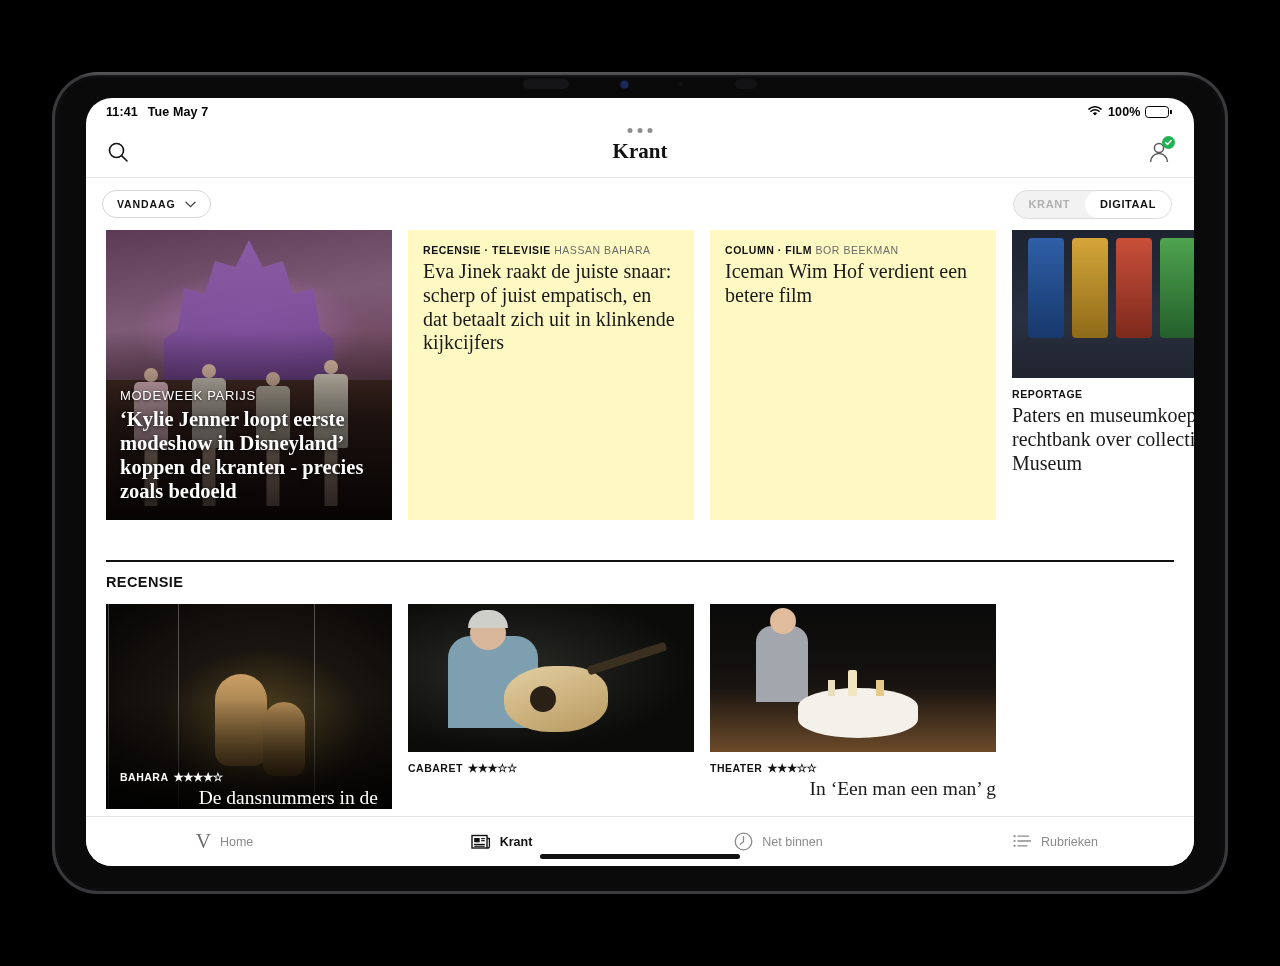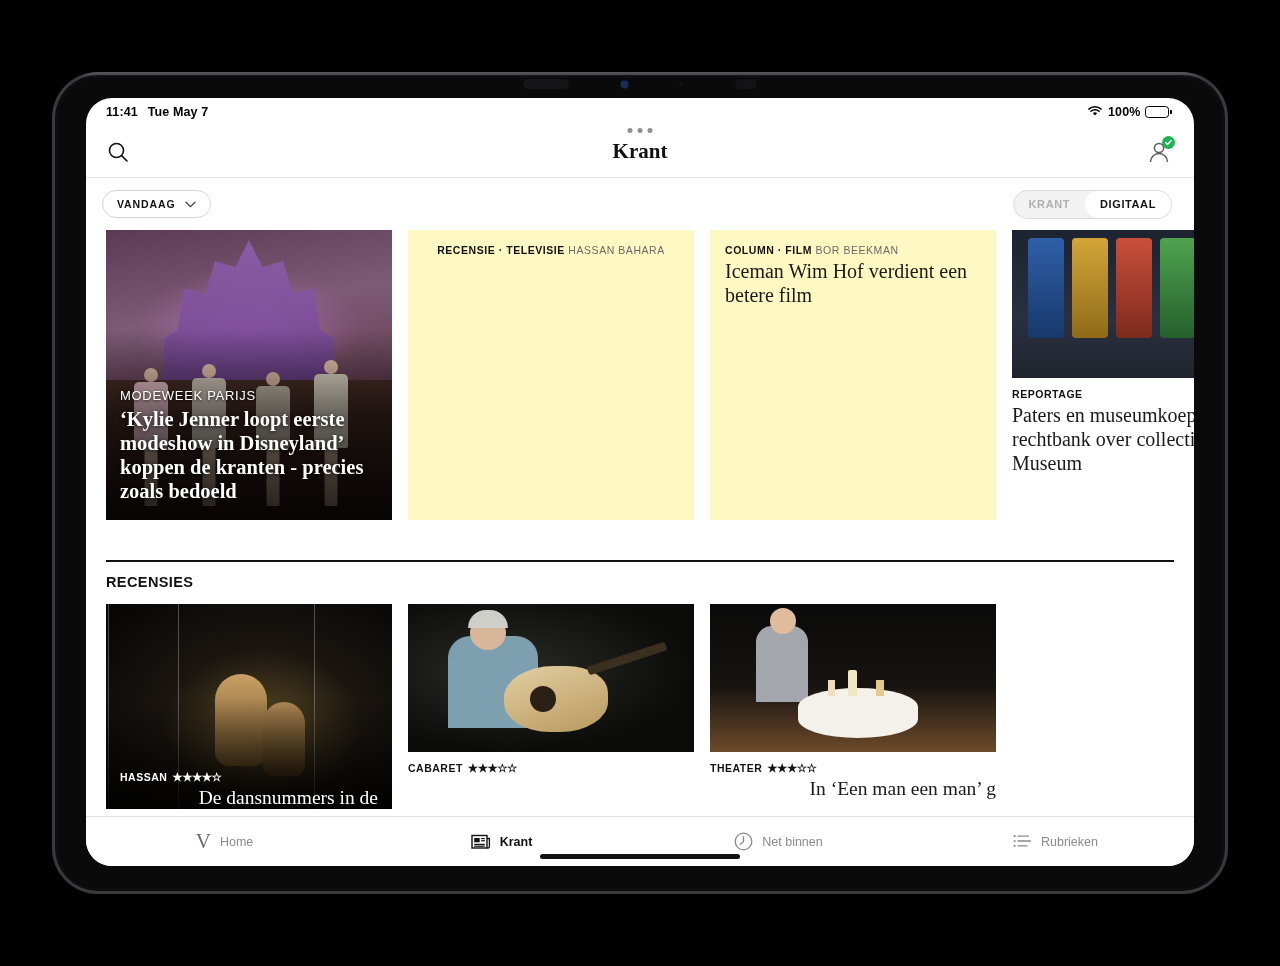--- a/index.html
+++ b/index.html
@@ -492,20 +492,21 @@
             <div class="hero-headline">‘Kylie Jenner loopt eerste modeshow in Disneyland’ koppen de kranten - precies zoals bedoeld</div>
           </div>
         </div>
 
         <div class="card text-card">
           <div class="body">
             <div class="kicker">
               <b>RECENSIE · TELEVISIE</b>
               <span class="byline">HASSAN BAHARA</span>
             </div>
+            <div class="headline">Eva Jinek raakt de juiste snaar: scherp of juist empatisch, en dat betaalt zich uit in klinkende kijkcijfers</div>
           </div>
           <div class="portrait" style="background:#9dbf9a;">
             <div class="face">
                 <span class="shoulders"></span>
                 <span class="skin"></span>
                 <span class="hair"></span>
               </div>
           </div>
         </div>
 
@@ -539,36 +540,36 @@
               <b>REPORTAGE</b>
             </div>
             <div class="headline">Paters en museumkoepel in rechtbank over collectie Afrika Museum</div>
           </div>
         </div>
 
       </div>
 
       <div id="recensies-section">
         <div id="recensies-rule"></div>
-        <div id="recensies-title">RECENSIES</div>
+        <div id="recensies-title">RECENSIE</div>
 
         <div id="review-grid">
 
           <div class="review-card overlay-card">
             <div style="position:absolute;inset:0;background:radial-gradient(ellipse at 55% 60%, #5a4a22 0%, #1a1510 45%, #050505 100%);">
               <div style="position:absolute;left:38%;top:34%;width:52px;height:92px;border-radius:26px 26px 14px 14px;background:linear-gradient(180deg,#c9a066,#6b4f26);"></div>
               <div style="position:absolute;left:55%;top:48%;width:42px;height:74px;border-radius:22px 22px 12px 12px;background:linear-gradient(180deg,#b08a55,#4c3718);"></div>
               <div style="position:absolute;left:2px;top:0;bottom:0;width:1px;background:rgba(255,255,255,.28);"></div>
               <div style="position:absolute;left:72px;top:0;bottom:0;width:1px;background:rgba(255,255,255,.28);"></div>
               <div style="position:absolute;left:208px;top:0;bottom:0;width:1px;background:rgba(255,255,255,.28);"></div>
               <div style="position:absolute;left:0;right:0;bottom:0;height:110px;background:linear-gradient(180deg,rgba(0,0,0,0),rgba(0,0,0,.9));"></div>
             </div>
             <div class="overlay-inner">
               <div class="review-meta">
-                <span>HASSAN</span>
+                <span>BAHARA</span>
                 <span class="stars">★★★★☆</span>
               </div>
               <div class="review-headline">De dansnummers in de</div>
             </div>
           </div>
 
           <div class="review-card">
             <div class="review-photo">
               <div style="position:absolute;inset:0;background:radial-gradient(ellipse at 35% 45%, #2a2a26 0%, #0b0b0a 70%);"></div>
               <div style="position:absolute;left:40px;top:32px;width:90px;height:92px;border-radius:22px 22px 0 0;background:#7d9fb0;"></div>

